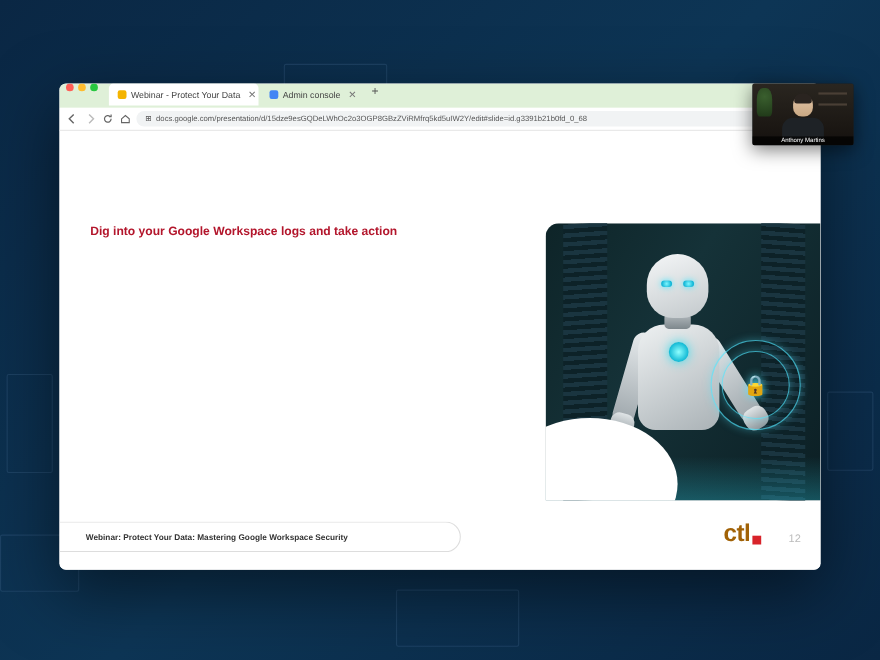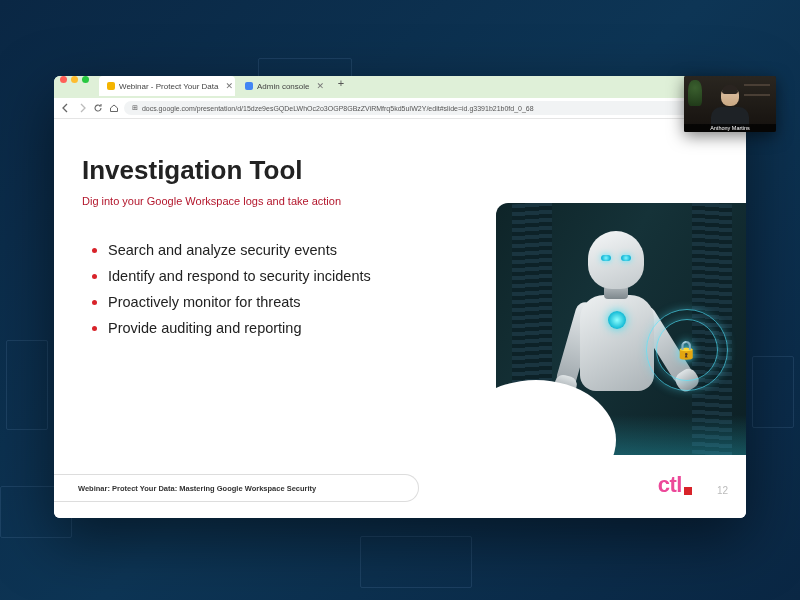--- a/index.html
+++ b/index.html
@@ -11,21 +11,21 @@
   .dot{width:7px;height:7px;border-radius:50%}
   .tab{background:#fff;border-radius:4px 4px 0 0;padding:2px 8px;display:flex;align-items:center;gap:4px;height:16px;max-width:120px;overflow:hidden;white-space:nowrap}
   .tab.inactive{background:transparent}
   .tab .x{color:#777;font-size:9px;margin-left:3px}
   .fav{width:8px;height:8px;border-radius:2px;flex:none}
   .addr{height:20px;background:#fff;border-bottom:1px solid #e5e5e5;display:flex;align-items:center;padding:0 6px;gap:5px}
   .nav-ico{width:11px;height:11px;color:#666;flex:none;display:flex;align-items:center;justify-content:center}
   .url{flex:1;background:#f1f3f4;border-radius:9px;height:14px;font-size:7px;color:#555;display:flex;align-items:center;padding:0 8px;overflow:hidden;white-space:nowrap}
   .slide{flex:1;position:relative;background:#fff}
   .title{position:absolute;left:28px;top:36px;font-size:26px;font-weight:700;color:#222}
-  .subtitle{position:absolute;left:28px;top:76px;font-size:11px;font-weight:400;color:#b3162c}
+  .subtitle{position:absolute;left:28px;top:86px;font-size:11px;font-weight:700;color:#b3162c}
   .body{position:absolute;left:28px;top:110px;width:370px;font-size:14.5px;line-height:1.45;color:#222}
   .body ul{margin:10px 0 0 0;padding-left:26px}
   .body li{margin:4px 0}
   .body li::marker{color:#d8232a;font-size:15px}
   .img-wrap{position:absolute;right:0;top:84px;width:250px;height:252px;border-top-left-radius:12px;overflow:hidden}
   .img-wrap::after{content:"";position:absolute;left:-40px;bottom:-45px;width:160px;height:120px;background:#fff;border-radius:50%}
   .robot-scene{width:100%;height:100%;background:linear-gradient(120deg,#0e2428 0%,#153238 40%,#0c1f24 100%);position:relative}
   .server{position:absolute;width:40px;top:0;bottom:0;background:repeating-linear-gradient(180deg,#1a3540 0 4px,#0d2228 4px 8px)}
   .server.l{left:16px;transform:skewY(-4deg)}
   .server.r{right:14px;transform:skewY(4deg)}
@@ -40,21 +40,21 @@
   .arm.l2{left:8px;transform:rotate(16deg)}
   .arm.r2{right:4px;transform:rotate(-32deg)}
   .hand{position:absolute;bottom:-8px;left:0;width:22px;height:20px;background:linear-gradient(#dfe4e6,#8f989d);border-radius:8px}
   .holo{position:absolute;right:16px;top:104px;width:86px;height:86px}
   .ring{position:absolute;border:1px solid rgba(80,230,255,.65);border-radius:50%;box-shadow:0 0 8px rgba(80,230,255,.35)}
   .ring.a{left:2px;top:2px;right:2px;bottom:2px}
   .ring.b{left:12px;top:12px;right:12px;bottom:12px}
   .lock{position:absolute;left:50%;top:50%;transform:translate(-50%,-50%);color:#8ff;font-size:18px;text-shadow:0 0 8px #4fe7ff}
   .floor-glow{position:absolute;left:0;right:0;bottom:0;height:40px;background:linear-gradient(0deg,rgba(40,180,200,.35),transparent)}
   .footer{position:absolute;left:0;bottom:16px;width:340px;height:26px;border:1px solid #ddd;border-left:none;border-radius:0 16px 16px 0;display:flex;align-items:center;padding-left:24px;font-size:7.5px;font-weight:600;color:#333}
-  .logo{position:absolute;right:54px;bottom:20px;font-size:22px;font-weight:600;letter-spacing:-.5px;color:#ec4899;display:flex;align-items:flex-end}
+  .logo{position:absolute;right:54px;bottom:20px;font-size:22px;font-weight:600;letter-spacing:-.5px;color:#a16207;display:flex;align-items:flex-end}
   .logo .sq{width:8px;height:8px;background:#d8232a;margin-left:2px;margin-bottom:3px}
   .pg{position:absolute;right:18px;bottom:22px;font-size:10px;color:#bbb}
   .webcam{position:absolute;right:24px;top:76px;width:92px;height:56px;background:#1a1f22;border-radius:2px;overflow:hidden;box-shadow:0 4px 16px rgba(0,0,0,.5)}
   .wc-bg{position:absolute;inset:0;background:linear-gradient(#2a2620,#15110e)}
   .plant{position:absolute;left:4px;top:4px;width:14px;height:26px;background:radial-gradient(circle at 50% 30%,#3a5f2e,#1f3818);border-radius:40% 40% 20% 20%}
   .shelf{position:absolute;right:6px;top:8px;width:26px;height:2px;background:#4a3f35;box-shadow:0 10px 0 #4a3f35}
   .person{position:absolute;left:50%;top:10px;transform:translateX(-50%);width:40px;height:42px}
   .p-head{width:18px;height:20px;background:linear-gradient(#e2c5a8,#c9a883);border-radius:9px 9px 8px 8px;margin:0 auto;position:relative}
   .p-hair{position:absolute;left:1px;right:1px;top:-1px;height:9px;background:#2a2420;border-radius:8px 8px 3px 3px}
   .p-body{width:38px;height:22px;background:#1e2226;border-radius:10px 10px 4px 4px;margin:1px auto 0}
@@ -110,29 +110,22 @@
           <path d="M1.5 5L5 2l3.5 3v3.5h-7z" stroke="#666" fill="none" stroke-width="1"></path>
         </svg>
       </div>
     <div class="url">
       <span style="margin-right:4px">⊞</span>
       <span>docs.google.com/presentation/d/15dze9esGQDeLWhOc2o3OGP8GBzZViRMfrq5kd5uIW2Y/edit#slide=id.g3391b21b0fd_0_68</span>
     </div>
   </div>
 
   <div class="slide">
-    <div class="title">Investigation Tool</div>
     <div class="subtitle">Dig into your Google Workspace logs and take action</div>
     <div class="body">
-      <ul>
-        <li>Search and analyze security events</li>
-        <li>Identify and respond to security incidents</li>
-        <li>Proactively monitor for threats</li>
-        <li>Provide auditing and reporting</li>
-      </ul>
     </div>
 
     <div class="img-wrap">
       <div class="robot-scene">
         <div class="server l"></div>
         <div class="server r"></div>
         <div class="floor-glow"></div>
         <div class="robot">
           <div class="arm l2">
               <div class="hand"></div>

